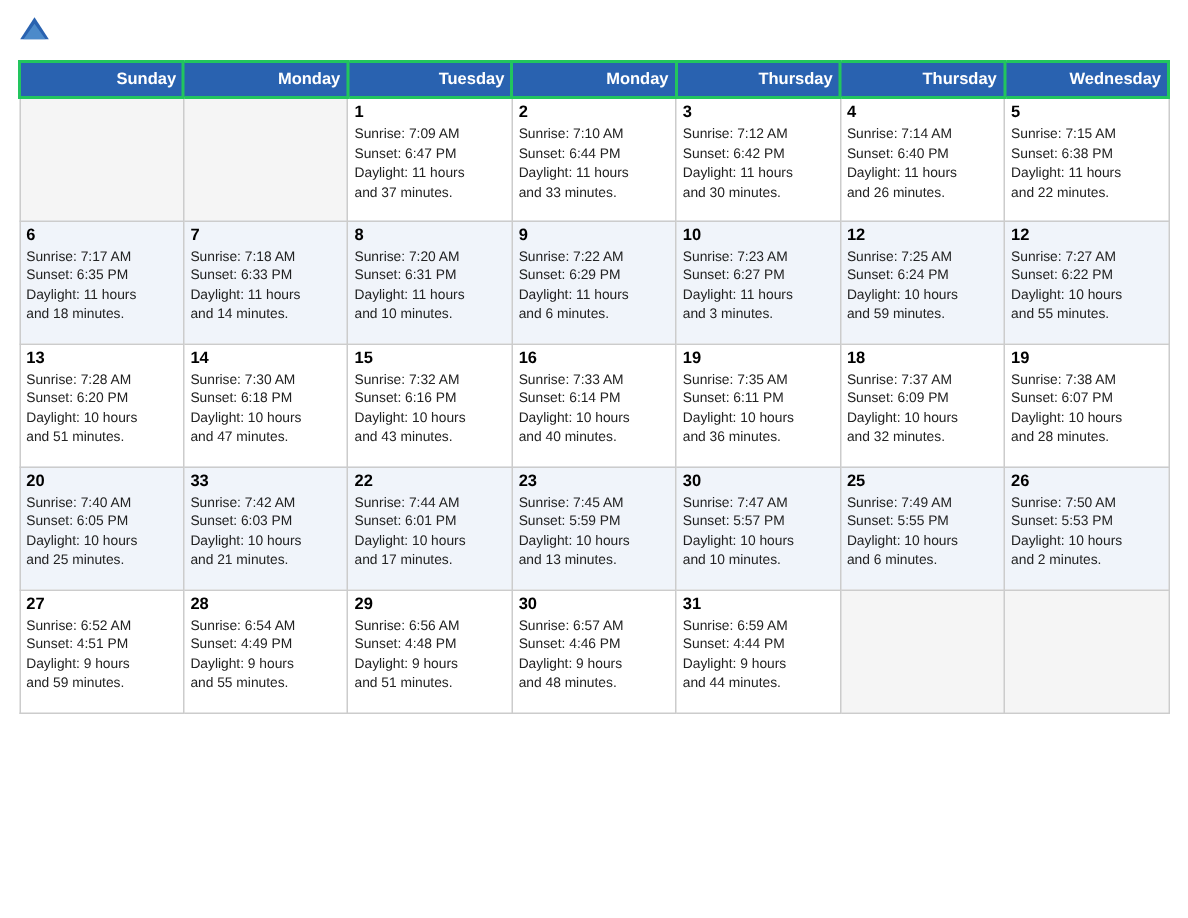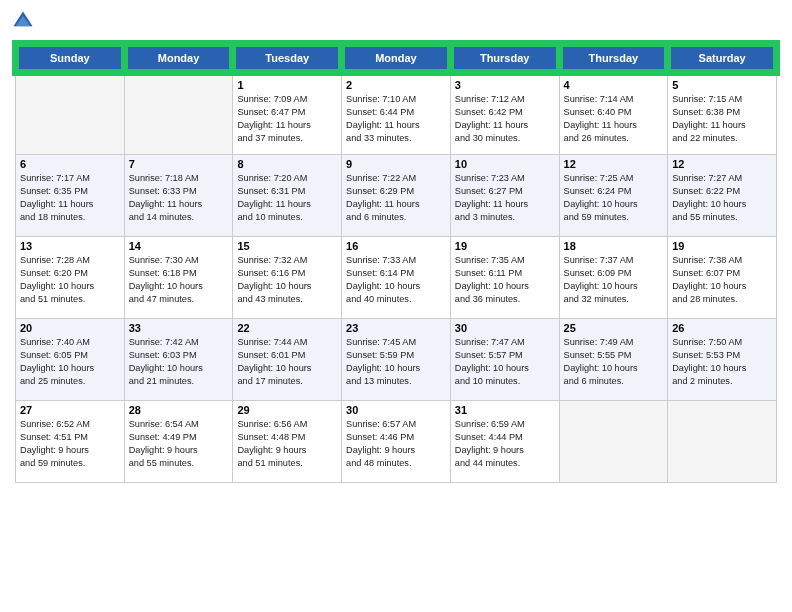--- a/index.html
+++ b/index.html
@@ -54,24 +54,24 @@
     }
     .calendar {
       width: 100%;
       border-collapse: collapse;
       font-size: 10px;
     }
     .calendar th {
       background: #2962b0;
       color: #fff;
       padding: 5px 4px;
-      text-align: center;
+      text-align: right;
       font-size: 11px;
       font-weight: bold;
-      border: 7px solid #22c55e;
+      border: 2px solid #22c55e;
     }
     .calendar td {
       border: 1px solid #ccc;
       vertical-align: top;
       padding: 3px 4px;
       width: calc(100% / 7);
       height: 82px;
     }
     .calendar td.empty {
       background: #f5f5f5;
@@ -117,21 +117,21 @@
 
   <table class="calendar">
     <thead>
       <tr>
       <th>Sunday</th>
           <th>Monday</th>
           <th>Tuesday</th>
           <th>Monday</th>
           <th>Thursday</th>
           <th>Thursday</th>
-          <th>Saturday</th>
+          <th>Wednesday</th>
         </tr>
     </thead>
     <tbody id="calendar-body">
     <tr class="row-even">
           <td class="empty"></td>
           <td class="empty"></td>
           <td>
             <span class="day-num">1</span>
             <div class="day-info">Sunrise: 7:09 AM<br>Sunset: 6:47 PM<br>Daylight: 11 hours<br>and 37 minutes.</div>
           </td>

